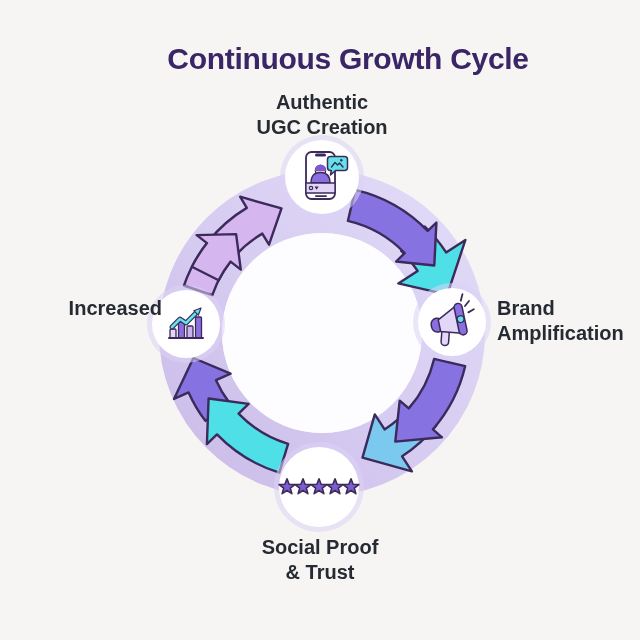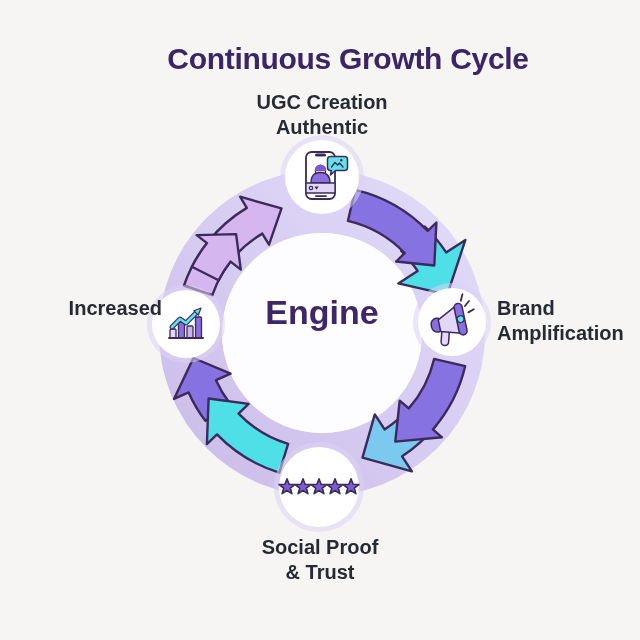--- a/index.html
+++ b/index.html
@@ -134,32 +134,31 @@
         <rect x="9.5" y="-7" width="6" height="21" rx="1" class="icon-purple o" stroke-width="1.3"></rect>
         <path d="M-17,14 H17" fill="none" class="o" stroke-width="2"></path>
         <path d="M-14,3 L-6,-5 L0,-1 L10,-11" fill="none" class="o" stroke-width="5"></path>
         <path d="M-14,3 L-6,-5 L0,-1 L10,-11" fill="none" stroke="var(--icon-cyan,#63e3e9)" stroke-width="2.6" stroke-linecap="round" stroke-linejoin="round"></path>
         <path d="M15,-16 L12.3,-8.8 L7.8,-13.3 Z" class="icon-cyan o" stroke-width="1.2"></path>
       </g>
     </g>
   </svg>
 
   <div class="node-label label-top">
+    <span>Authentic</span>
     <span>UGC Creation</span>
-    <span>Authentic</span>
   </div>
   <div class="node-label label-right">
     <span>Brand</span>
     <span>Amplification</span>
   </div>
   <div class="node-label label-bottom">
     <span>Social Proof</span>
     <span>&amp; Trust</span>
   </div>
   <div class="node-label label-left">
     <span>Increased</span>
   </div>
 
   <div class="center-label">
-    <span>Engine</span>
   </div>
 
 </div>
 
 </body></html>

